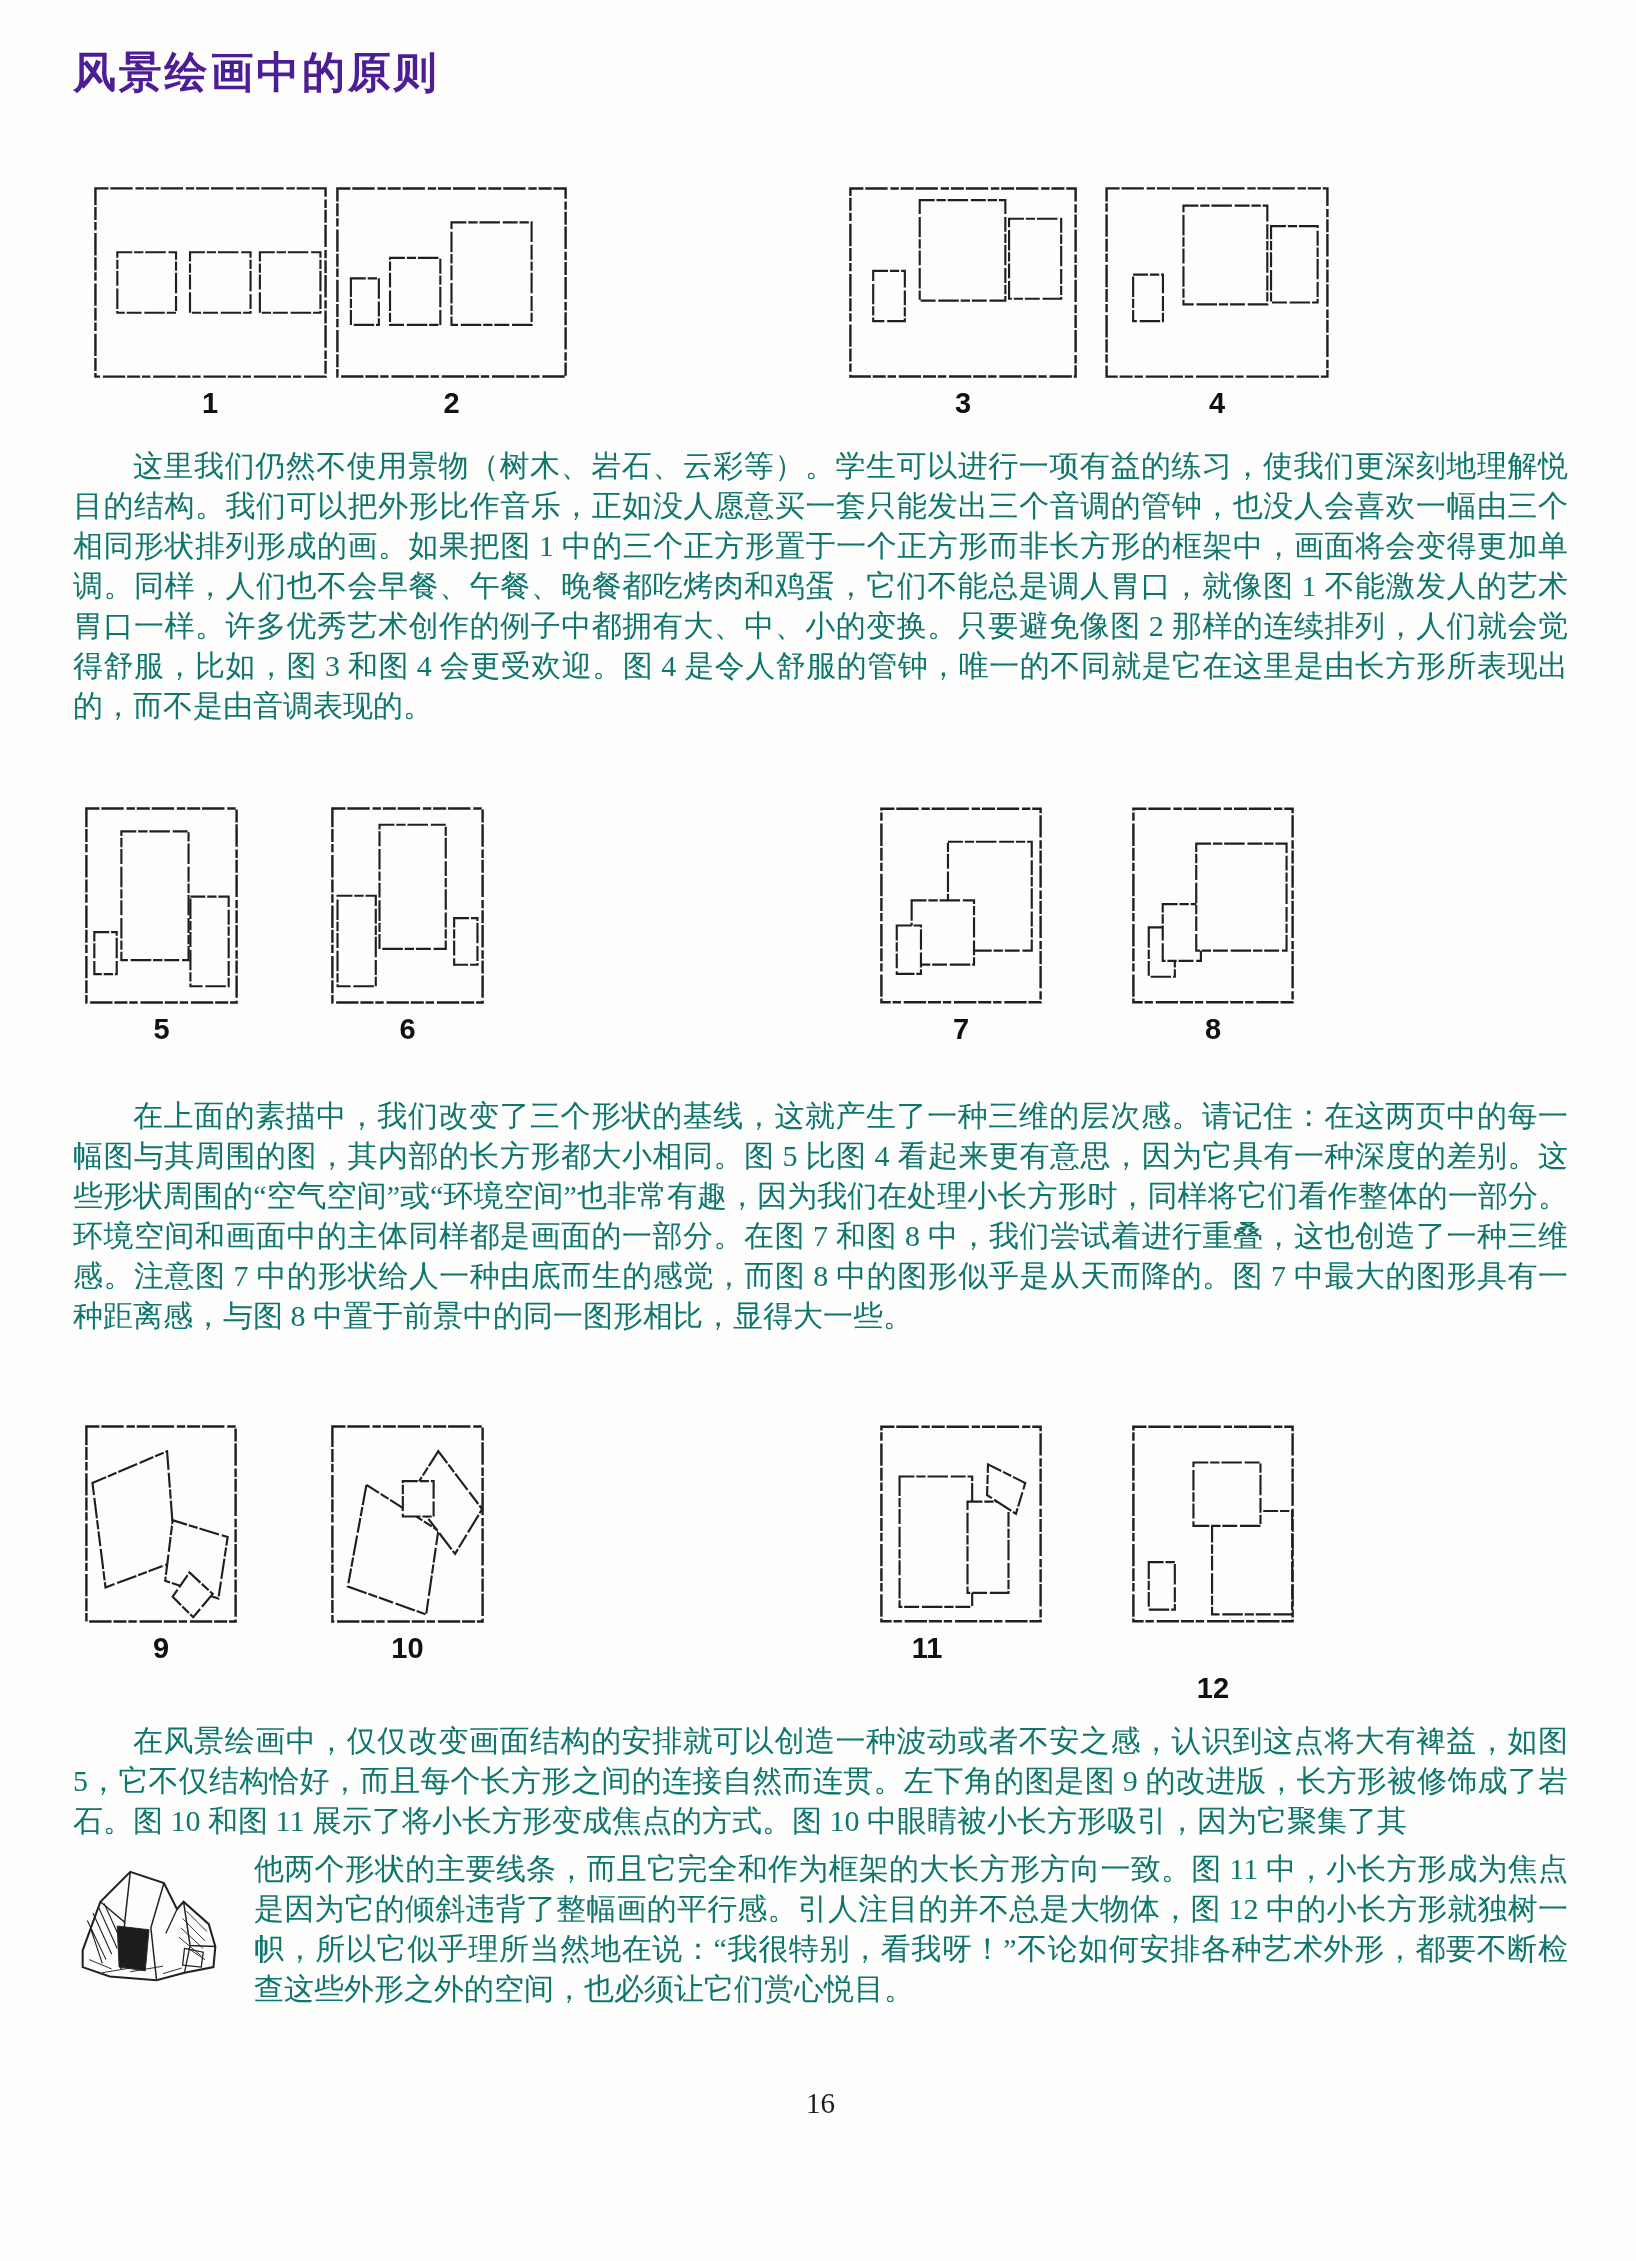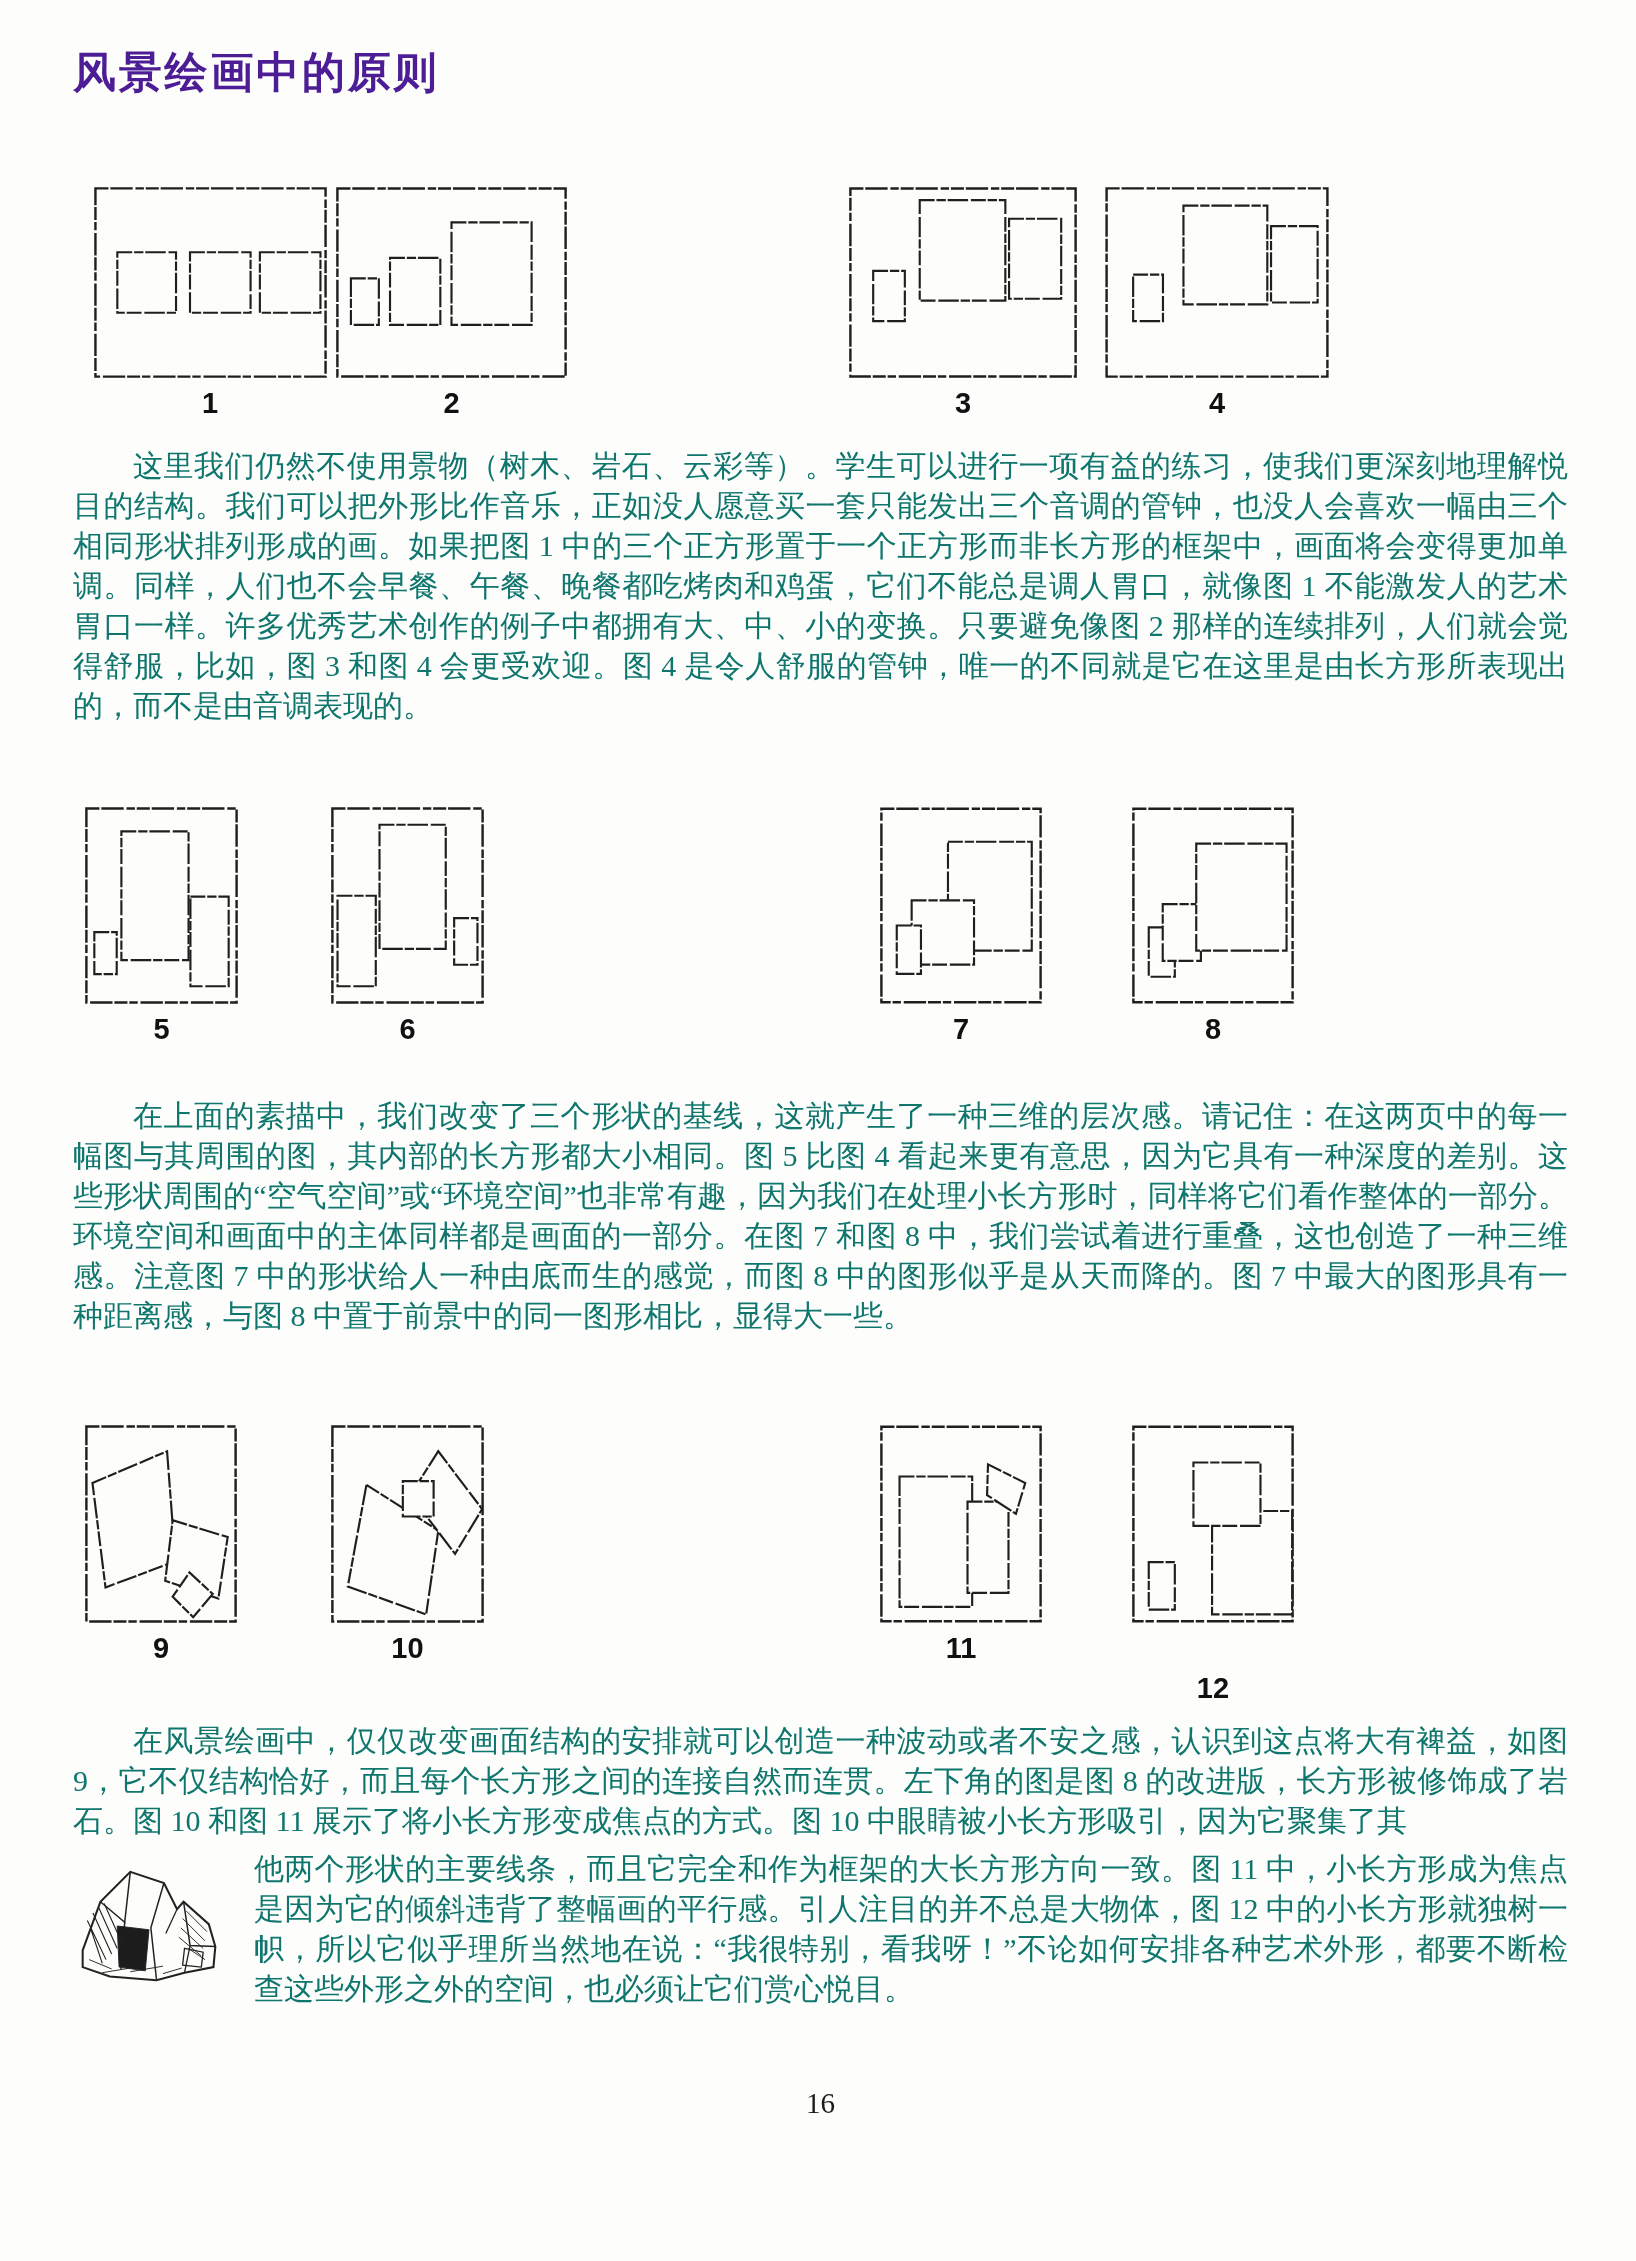--- a/index.html
+++ b/index.html
@@ -179,33 +179,33 @@
       </div>
       <div class="fig-num" style="left: 258px; width: 153px; top: 207px;">10</div>
       <div class="figure" style="left: 807px;">
         <svg width="162" height="198" viewBox="0 0 174 212">
           <rect x="1.5" y="1.5" width="171" height="209" fill="none" stroke="#1f1f1f" stroke-width="2.6" stroke-dasharray="14 2 24 3 9 2"></rect>
           <rect x="21" y="55" width="78" height="140" fill="#fdfdfb" stroke="#1f1f1f" stroke-width="2.3" stroke-dasharray="16 2 10 2 22 3"></rect>
           <rect x="94" y="82" width="44" height="98" fill="#fdfdfb" stroke="#1f1f1f" stroke-width="2.3" stroke-dasharray="16 2 10 2 22 3"></rect>
           <polygon points="116,42 156,62 146,95 115,75" fill="#fdfdfb" stroke="#1f1f1f" stroke-width="2.3" stroke-dasharray="16 2 10 2 22 3"></polygon>
         </svg>
       </div>
-      <div class="fig-num" style="left: 807px; width: 162px; top: 207px;">11</div>
+      <div class="fig-num" style="left: 773px; width: 162px; top: 207px;">11</div>
       <div class="figure" style="left: 1059px;">
         <svg width="162" height="198" viewBox="0 0 174 212">
           <rect x="1.5" y="1.5" width="171" height="209" fill="none" stroke="#1f1f1f" stroke-width="2.6" stroke-dasharray="14 2 24 3 9 2"></rect>
           <rect x="86" y="92" width="86" height="111" fill="#fdfdfb" stroke="#1f1f1f" stroke-width="2.3" stroke-dasharray="16 2 10 2 22 3"></rect>
           <rect x="66" y="40" width="72" height="68" fill="#fdfdfb" stroke="#1f1f1f" stroke-width="2.3" stroke-dasharray="16 2 10 2 22 3"></rect>
           <rect x="18" y="147" width="28" height="51" fill="#fdfdfb" stroke="#1f1f1f" stroke-width="2.3" stroke-dasharray="16 2 10 2 22 3"></rect>
         </svg>
       </div>
       <div class="fig-num" style="left: 1059px; width: 162px; top: 207px; margin-top: 40px;">12</div>
     </div>
 
-  <p class="para indent" id="para3a">在风景绘画中，仅仅改变画面结构的安排就可以创造一种波动或者不安之感，认识到这点将大有裨益，如图 9，它不仅结构恰好，而且每个长方形之间的连接自然而连贯。左下角的图是图 8 的改进版，长方形被修饰成了岩石。图 10 和图 11 展示了将小长方形变成焦点的方式。图 10 中眼睛被小长方形吸引，因为它聚集了其</p>
+  <p class="para indent" id="para3a">在风景绘画中，仅仅改变画面结构的安排就可以创造一种波动或者不安之感，认识到这点将大有裨益，如图 5，它不仅结构恰好，而且每个长方形之间的连接自然而连贯。左下角的图是图 9 的改进版，长方形被修饰成了岩石。图 10 和图 11 展示了将小长方形变成焦点的方式。图 10 中眼睛被小长方形吸引，因为它聚集了其</p>
 
   <div class="clearfix">
     <svg class="rock-float" id="rock" viewBox="0 0 175 152">
         <path d="M9,102 L28,50 L60,18 L96,30 L110,58 L117,50 L144,74 L151,98 L149,120 L118,126 L88,134 L38,130 L9,120 Z" fill="none" stroke="#222" stroke-width="2.2"></path>
         <path d="M28,50 L54,72 L60,18" fill="none" stroke="#222" stroke-width="1.6"></path>
         <path d="M54,72 L50,122" fill="none" stroke="#222" stroke-width="1.6"></path>
         <path d="M96,30 L82,78 L88,133" fill="none" stroke="#222" stroke-width="1.6"></path>
         <path d="M110,58 L98,84" fill="none" stroke="#222" stroke-width="1.4"></path>
         <path d="M117,50 L124,97 L151,98" fill="none" stroke="#222" stroke-width="1.6"></path>
         <path d="M124,97 L118,126" fill="none" stroke="#222" stroke-width="1.4"></path>

